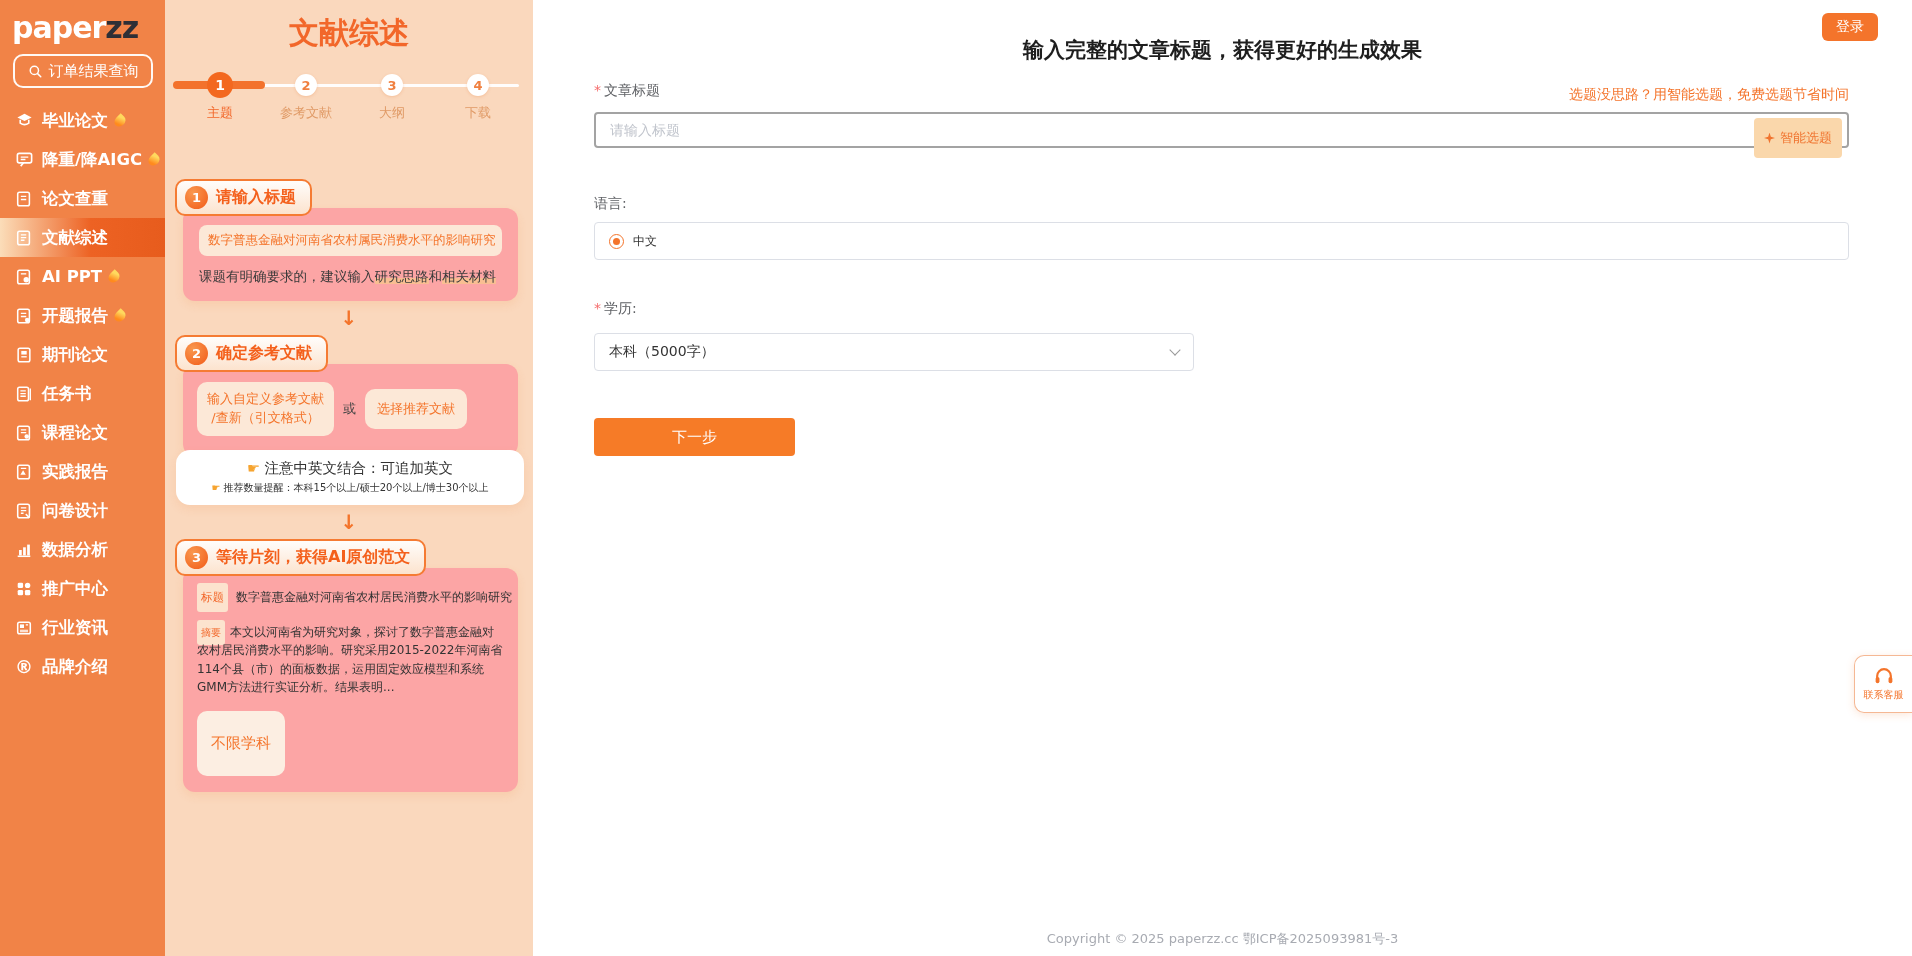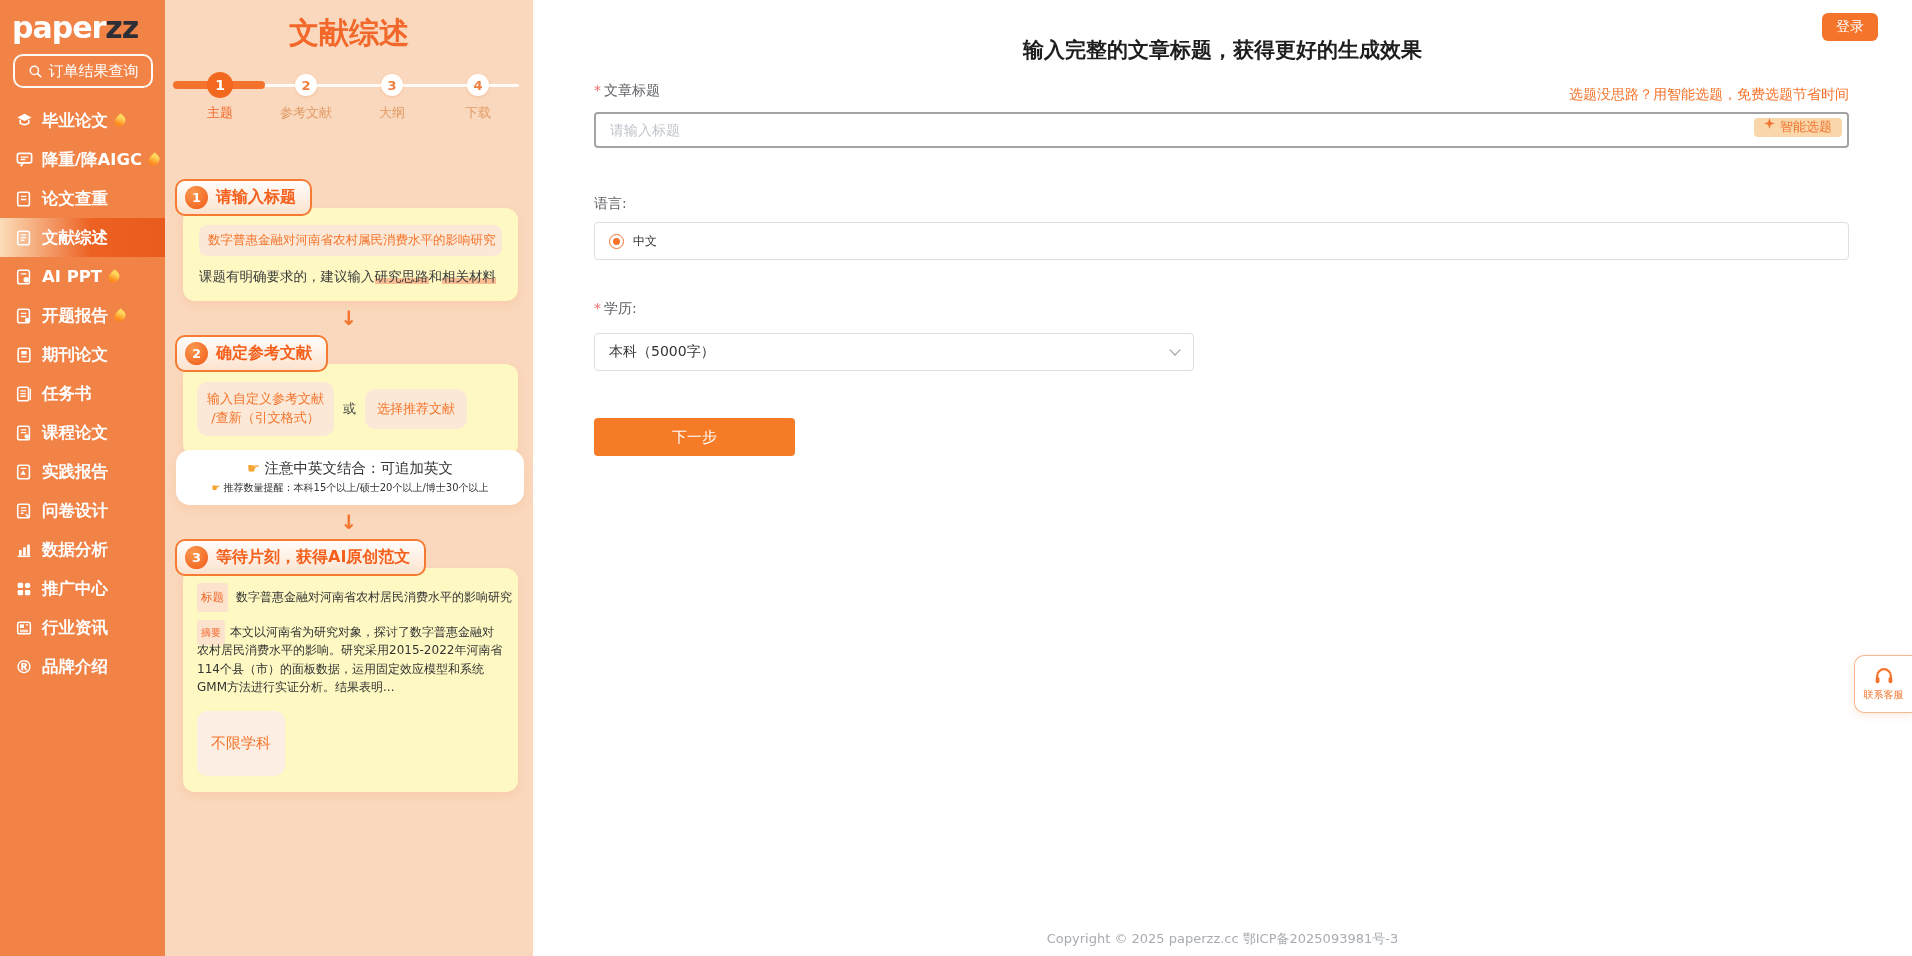--- a/index.html
+++ b/index.html
@@ -31,21 +31,21 @@
   .stepc.off { width:22px; height:22px; top:14px; background:#fff; color:#F08040; font-size:13px; box-shadow:0 1px 3px rgba(230,120,50,.25); }
   .slbl { position:absolute; top:44px; transform:translateX(-50%); font-size:13px; color:#E09A66; white-space:nowrap; }
   .slbl.on { color:#F2672A; }
 
   .guide { position:absolute; top:150px; left:0; right:0; bottom:0; padding-top:29px; overflow:hidden; }
   .badge { display:inline-flex; align-items:center; gap:8px; margin-left:10px; padding:5px 14px 5px 8px;
     border:2px solid #F57B33; border-radius:10px; background:linear-gradient(180deg,#FFFDFB, #FCE3CE);
     font-size:16px; font-weight:bold; color:#F4601C; position:relative; z-index:2; }
   .bnum { width:23px; height:23px; border-radius:50%; background:radial-gradient(circle at 35% 30%, #F9984F, #F25A17);
     color:#fff; font-size:13px; display:flex; align-items:center; justify-content:center; }
-  .gcard { position:relative; z-index:1; margin:-8px 15px 0 18px; background:#fef9c3; border-radius:12px;
+  .gcard { position:relative; z-index:1; margin:-8px 15px 0 18px; background:#fca5a5; border-radius:12px;
     box-shadow:0 4px 10px rgba(240,120,50,.12); }
   .card1 { padding:17px 16px 15px; }
   .expill { background:#FCE8D7; border-radius:8px; padding:7px 9px; font-size:12.5px; color:#F4742B; white-space:nowrap; }
   .tip { margin-top:12px; font-size:13.5px; color:#3A3A3A; white-space:nowrap; }
   .hl { background:linear-gradient(transparent 60%, #F9BE92 60%); }
   .garrow { text-align:center; color:#F4742B; font-size:20px; font-weight:bold; margin:7px 0 7px; line-height:1; }
   .card2 { padding:18px 14px 20px; display:flex; align-items:center; }
   .pillbtn { background:#FCE8D7; border-radius:10px; color:#F4742B; font-size:13px; text-align:center; cursor:pointer; }
   .pillA { padding:8px 10px; line-height:1.45; }
   .orword { margin:0 9px; font-size:13px; color:#444; }
@@ -71,22 +71,22 @@
   .heading { position:absolute; top:36px; left:0; right:0; text-align:center; font-size:21px; font-weight:bold; color:#1E1E1E; }
   .form { position:absolute; left:61px; top:0; width:1255px; }
   .flabel { position:absolute; font-size:14px; color:#606266; }
   .req::before { content:"*"; color:#F56C6C; margin-right:3px; }
   .lab-title { top:82px; left:0; }
   .topiclink { position:absolute; top:86px; right:0; font-size:14px; color:#F4742B; cursor:pointer; }
   .inputwrap { position:absolute; top:112px; left:0; width:1255px; height:36px; border:2px solid #a3a3a3; border-radius:4px; background:#fff; }
   .inputwrap input { position:absolute; inset:0; border:0; outline:none; border-radius:4px; padding:0 110px 0 14px; font-size:14px; color:#333;
     font-family:"DejaVu Sans","Liberation Sans",sans-serif; }
   .inputwrap input::placeholder { color:#C0C4CC; }
-  .smartbtn { position:absolute; top:4px; right:5px; height:19px; background:#FAD7AB; border-radius:4px; padding:0 10px;
-    display:flex; gap:5px; font-size:13px; color:#F0742F; cursor:pointer; }
+  .smartbtn { position:absolute; top:4px; right:5px; height:40px; background:#FAD7AB; border-radius:4px; padding:0 10px;
+    display:flex; align-items:center; gap:5px; font-size:13px; color:#F0742F; cursor:pointer; }
   .spark { width:11px; height:11px; background:#F0742F;
     clip-path:polygon(50% 0,62% 38%,100% 50%,62% 62%,50% 100%,38% 62%,0 50%,38% 38%); }
   .lab-lang { top:195px; left:0; }
   .radiobox { position:absolute; top:222px; left:0; width:1255px; height:38px; border:1px solid #DCDFE6; border-radius:4px;
     display:flex; align-items:center; padding-left:14px; gap:9px; cursor:pointer; }
   .rOuter { width:15px; height:15px; border:1.5px solid #F4742B; border-radius:50%; display:flex; align-items:center; justify-content:center; }
   .rInner { width:7px; height:7px; background:#F4742B; border-radius:50%; }
   .rtext { font-size:12px; color:#333; }
   .lab-degree { top:300px; left:0; }
   .selectbox { position:absolute; top:333px; left:0; width:600px; height:38px; border:1px solid #DCDFE6; border-radius:4px;

